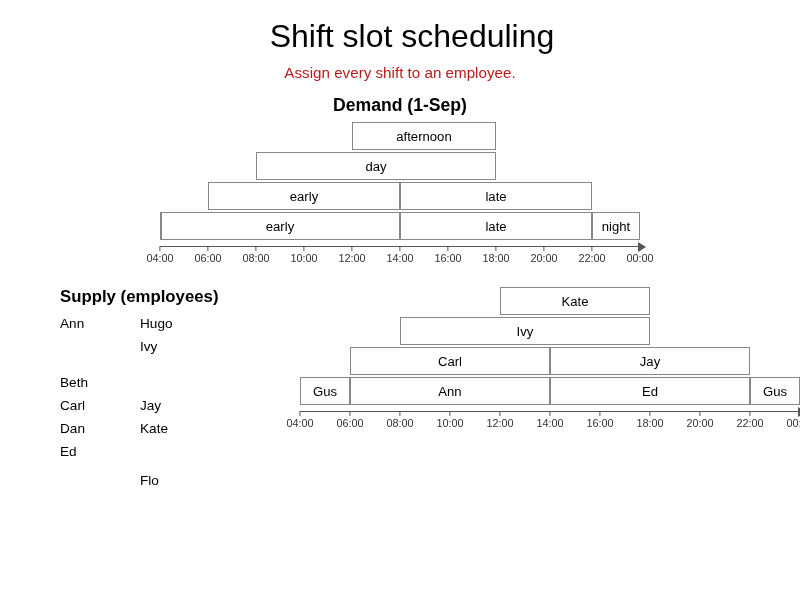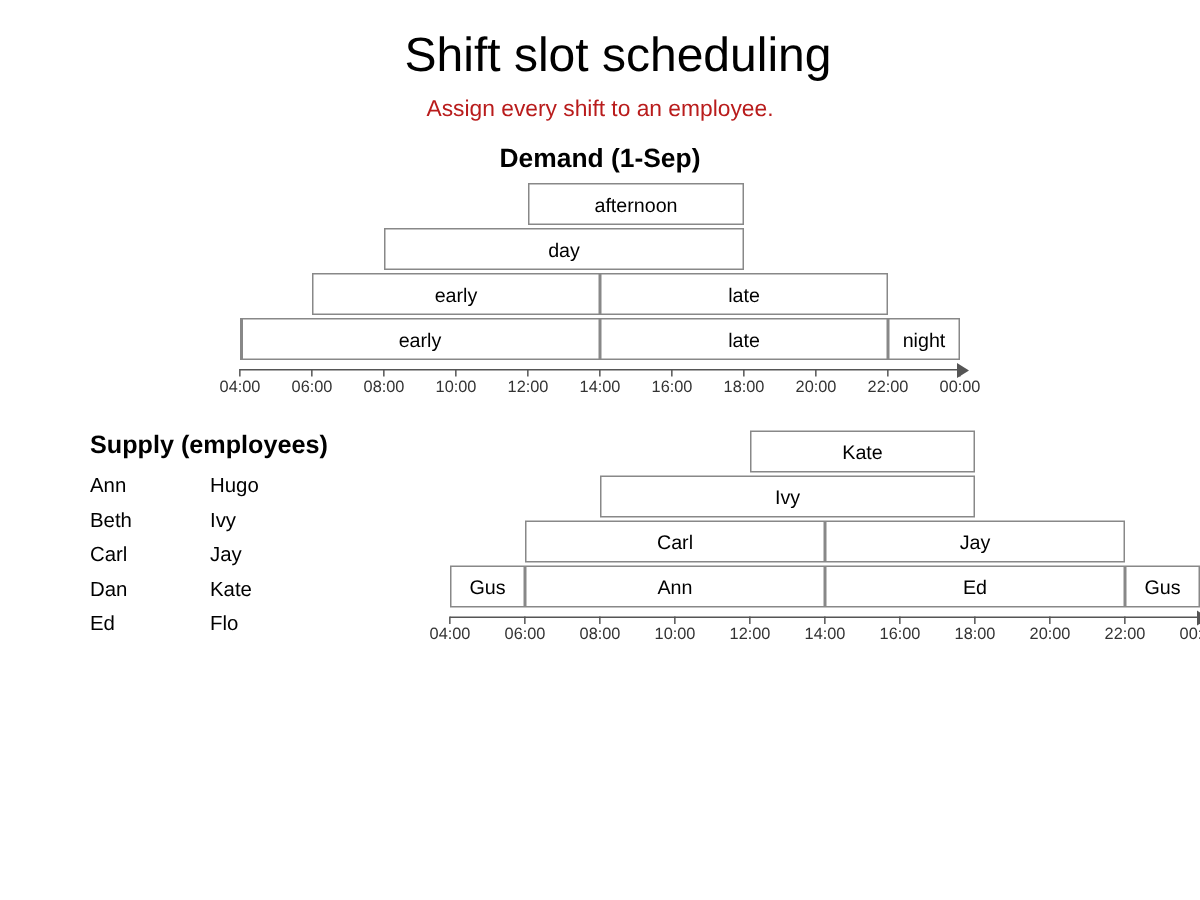--- a/index.html
+++ b/index.html
@@ -133,28 +133,28 @@
       <div style="font-size: 0.68rem; color: rgb(51, 51, 51); margin-top: 1px; white-space: nowrap;">00:00</div>
     </div>
   </div>
 
 <div class="bottom-section">
   <div class="supply-section">
     <div class="supply-title">Supply (employees)</div>
     <div class="supply-list" id="supply-list">
         <div style="font-size: 0.85rem; line-height: 1.7;">Ann</div>
         <div style="font-size: 0.85rem; line-height: 1.7;">Hugo</div>
-        <div style="font-size: 0.85rem; line-height: 1.7;">Beth</div>
+        <div style="font-size: 0.85rem; line-height: 1.7; margin-top: 36px;">Beth</div>
         <div style="font-size: 0.85rem; line-height: 1.7;">Ivy</div>
         <div style="font-size: 0.85rem; line-height: 1.7;">Carl</div>
         <div style="font-size: 0.85rem; line-height: 1.7;">Jay</div>
         <div style="font-size: 0.85rem; line-height: 1.7;">Dan</div>
         <div style="font-size: 0.85rem; line-height: 1.7;">Kate</div>
         <div style="font-size: 0.85rem; line-height: 1.7;">Ed</div>
-        <div style="font-size: 0.85rem; line-height: 1.7;">Flo</div>
+        <div style="font-size: 0.85rem; line-height: 1.7; margin-top: 29px;">Flo</div>
       </div>
   </div>
   <div class="solution-section">
     <div id="solution-timeline" style="position:relative; width: 100%; height: 155px;">
         <div style="position: absolute; height: 28px; top: 0px; border: 1px solid rgb(136, 136, 136); background: rgb(255, 255, 255); display: flex; align-items: center; justify-content: center; font-size: 0.82rem; overflow: hidden; left: 40%; width: 30%;">Kate</div>
         <div style="position: absolute; height: 28px; top: 30px; border: 1px solid rgb(136, 136, 136); background: rgb(255, 255, 255); display: flex; align-items: center; justify-content: center; font-size: 0.82rem; overflow: hidden; left: 20%; width: 50%;">Ivy</div>
         <div style="position: absolute; height: 28px; top: 60px; border: 1px solid rgb(136, 136, 136); background: rgb(255, 255, 255); display: flex; align-items: center; justify-content: center; font-size: 0.82rem; overflow: hidden; left: 10%; width: 40%;">Carl</div>
         <div style="position: absolute; height: 28px; top: 60px; border: 1px solid rgb(136, 136, 136); background: rgb(255, 255, 255); display: flex; align-items: center; justify-content: center; font-size: 0.82rem; overflow: hidden; left: 50%; width: 40%;">Jay</div>
         <div style="position: absolute; height: 28px; top: 90px; border: 1px solid rgb(136, 136, 136); background: rgb(255, 255, 255); display: flex; align-items: center; justify-content: center; font-size: 0.82rem; overflow: hidden; left: 0%; width: 10%;">Gus</div>
         <div style="position: absolute; height: 28px; top: 90px; border: 1px solid rgb(136, 136, 136); background: rgb(255, 255, 255); display: flex; align-items: center; justify-content: center; font-size: 0.82rem; overflow: hidden; left: 10%; width: 40%;">Ann</div>

